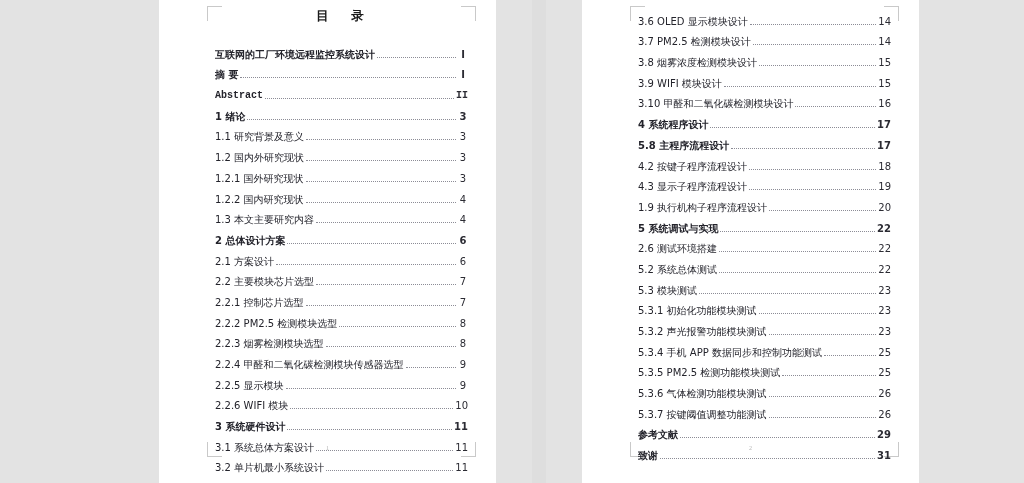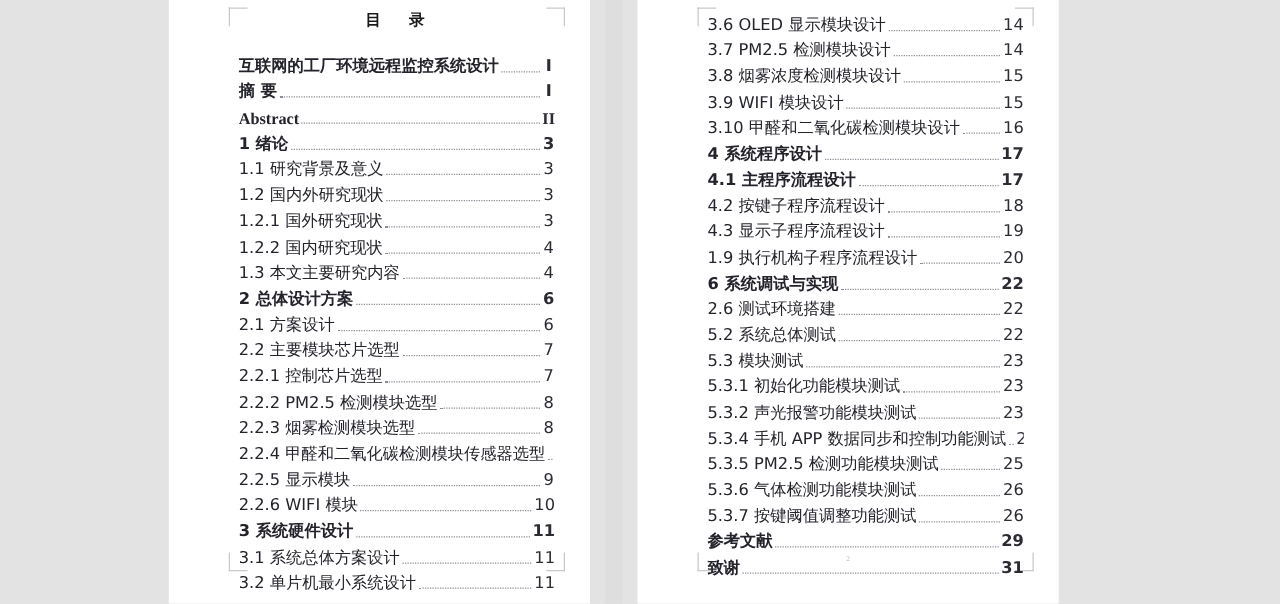--- a/index.html
+++ b/index.html
@@ -12,20 +12,21 @@
     height: 483px;
     overflow: hidden;
     font-family: "Liberation Serif", "DejaVu Serif", serif;
   }
   .spread {
     position: relative;
     width: 1024px;
     height: 483px;
     display: flex;
     background: #e3e3e3;
+    gap: 24px;
   }
   .gutter-left {
     width: 135px;
     height: 483px;
     background: #e3e3e3;
     flex: 0 0 135px;
   }
   .gutter-mid {
     width: 38px;
     height: 483px;
@@ -94,21 +95,21 @@
     margin: 0;
     padding: 0;
     list-style: none;
   }
   .toc-list.top-gap { padding-top: 14px; }
   .toc-list.right-start { padding-top: 6px; }
 
   .toc-row {
     display: flex;
     align-items: flex-end;
-    font-size: 13px;
+    font-size: 10px;
     line-height: 1;
     color: #23232b;
     height: 20.7px;
     white-space: nowrap;
     overflow: hidden;
   }
   .toc-row .label {
     flex: 0 0 auto;
     padding-right: 2px;
     font-family: "DejaVu Sans", "Liberation Sans", sans-serif;
@@ -127,21 +128,21 @@
     padding-left: 2px;
     text-align: center;
     min-width: 10px;
     font-family: "DejaVu Sans", "Liberation Sans", sans-serif;
     color: #2b2b33;
   }
   .toc-row.bold .pg { font-weight: bold; }
 
   .toc-row.serif .label,
   .toc-row.serif .pg {
-    font-family: Liberation Serif, serif;
+    font-family: Liberation Mono, monospace;
   }
 
   .folio {
     position: absolute;
     left: 0;
     right: 0;
     bottom: 32px;
     text-align: center;
     font-size: 6px;
     color: #b4b4b4;
@@ -310,41 +311,41 @@
             <span class="label">3.10 甲醛和二氧化碳检测模块设计</span>
             <span class="leader"></span>
             <span class="pg">16</span>
           </li>
           <li class="toc-row bold">
             <span class="label">4  系统程序设计</span>
             <span class="leader"></span>
             <span class="pg">17</span>
           </li>
           <li class="toc-row bold">
-            <span class="label">4.1 主程序流程设计</span>
+            <span class="label">5.8 主程序流程设计</span>
             <span class="leader"></span>
             <span class="pg">17</span>
           </li>
           <li class="toc-row">
             <span class="label">4.2  按键子程序流程设计</span>
             <span class="leader"></span>
             <span class="pg">18</span>
           </li>
           <li class="toc-row">
             <span class="label">4.3 显示子程序流程设计</span>
             <span class="leader"></span>
             <span class="pg">19</span>
           </li>
           <li class="toc-row">
             <span class="label">1.9 执行机构子程序流程设计</span>
             <span class="leader"></span>
             <span class="pg">20</span>
           </li>
           <li class="toc-row bold">
-            <span class="label">6 系统调试与实现</span>
+            <span class="label">5 系统调试与实现</span>
             <span class="leader"></span>
             <span class="pg">22</span>
           </li>
           <li class="toc-row">
             <span class="label">2.6 测试环境搭建</span>
             <span class="leader"></span>
             <span class="pg">22</span>
           </li>
           <li class="toc-row">
             <span class="label">5.2 系统总体测试</span>

